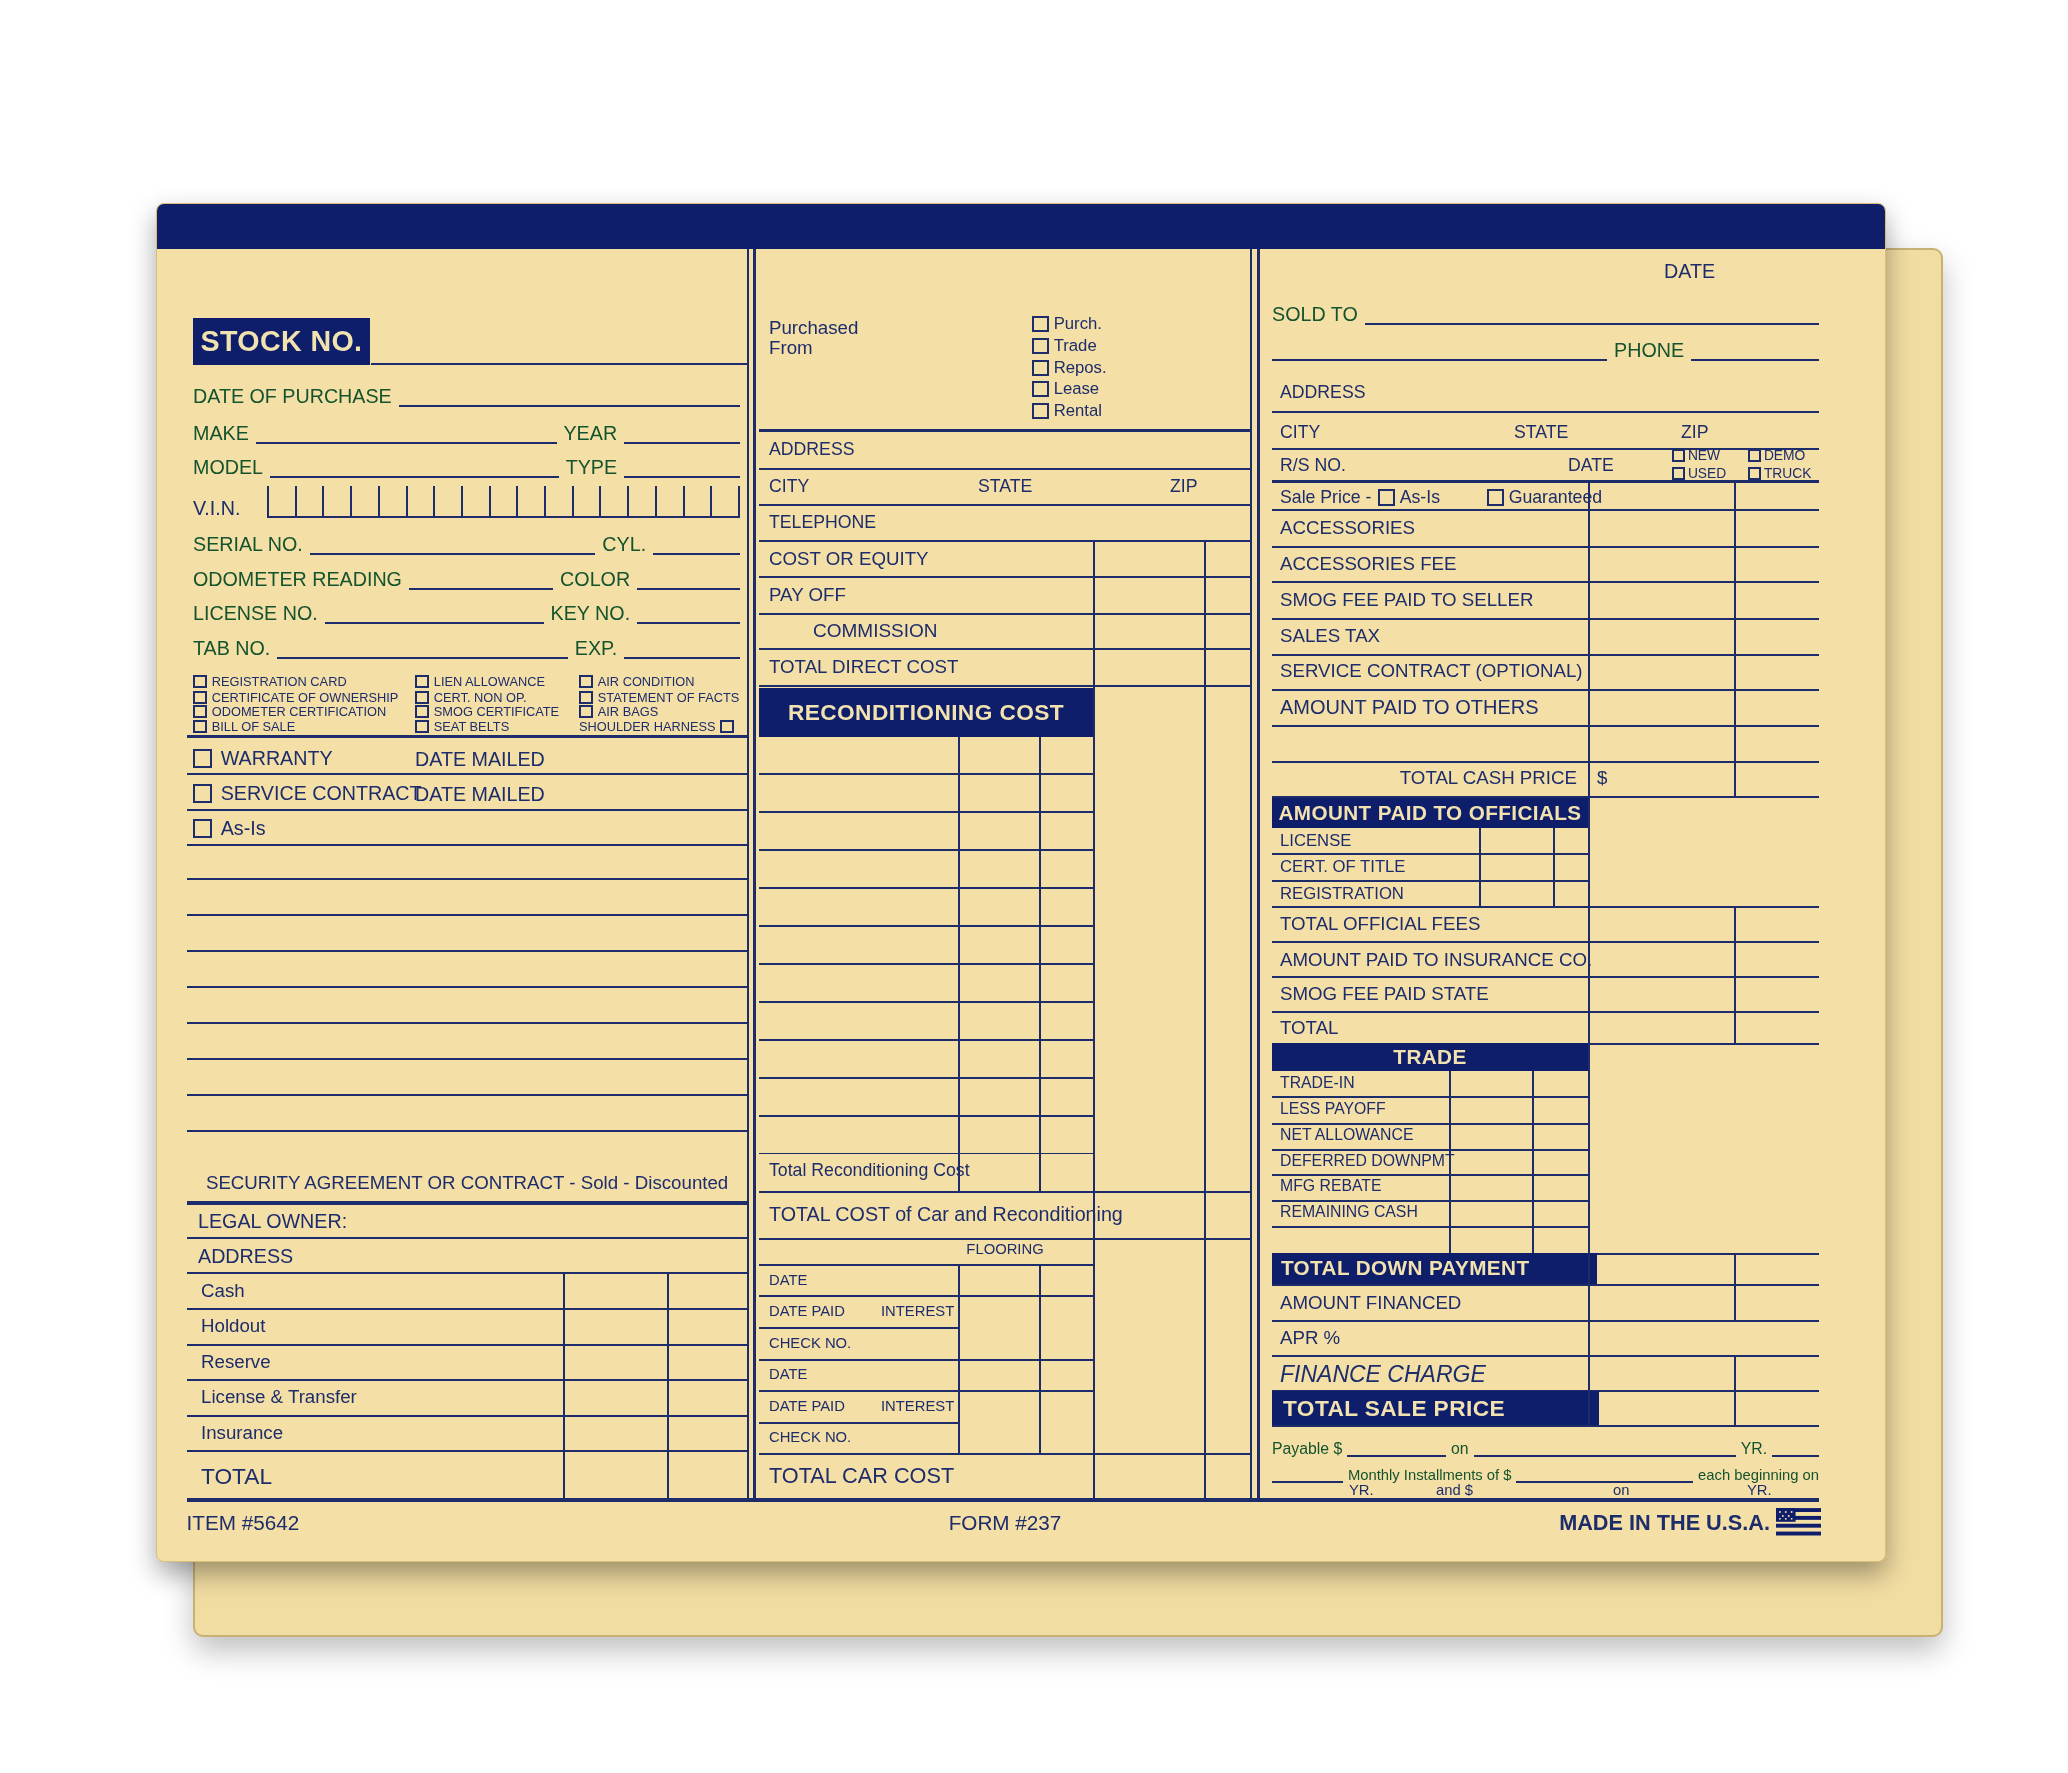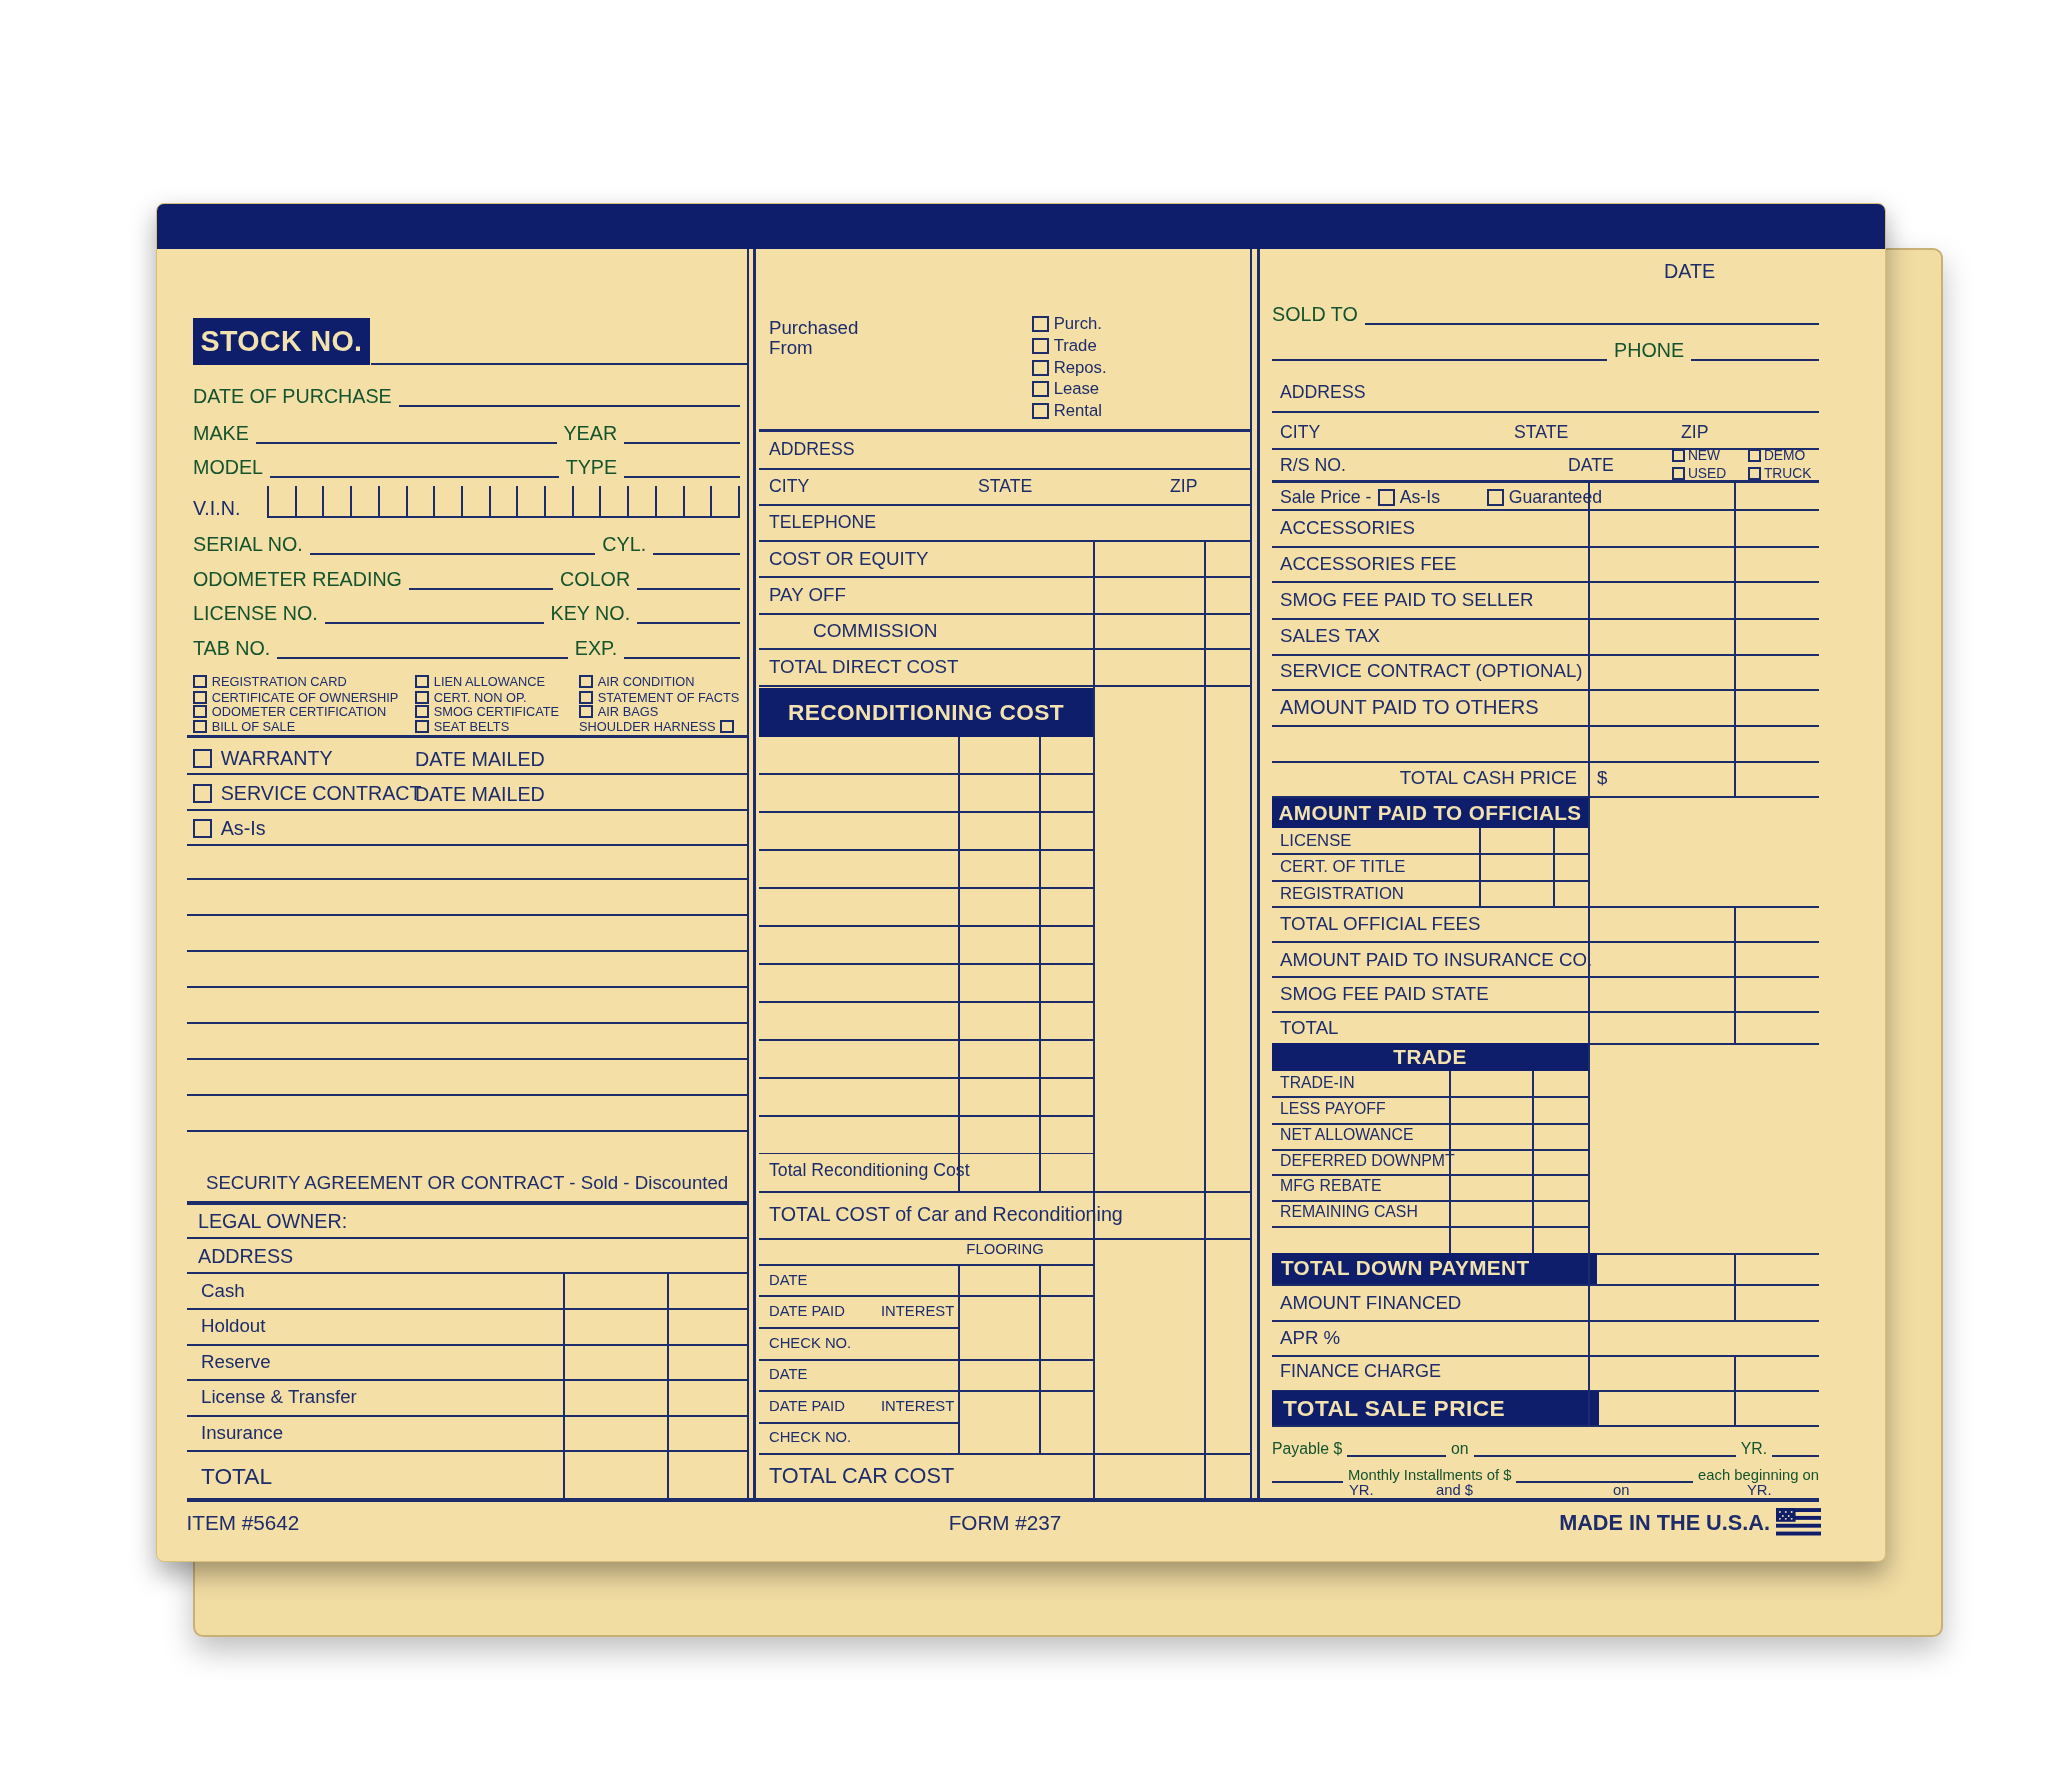--- a/index.html
+++ b/index.html
@@ -389,21 +389,21 @@
       <div class="hl" style="left:1115px;top:1049px;width:547px;"></div>
 
       <div class="navybox" style="left:1115px;top:1049px;width:316px;height:30.5px;font-size:20.7px;padding-left:8.9px;">
           <span>TOTAL DOWN PAYMENT</span>
         </div>
       <div class="hl" style="left:1115px;top:1080px;width:547px;"></div>
       <div class="t" style="left:1123px;top:1089px;font-size:18.7px;">AMOUNT FINANCED</div>
       <div class="hl" style="left:1115px;top:1116px;width:547px;"></div>
       <div class="t" style="left:1123px;top:1124px;font-size:18.7px;">APR %</div>
       <div class="hl" style="left:1115px;top:1151px;width:547px;"></div>
-      <div class="t" style="left:1123px;top:1158px;font-size:18px;">FINANCE CHARGE</div>
+      <div class="t" style="left:1123px;top:1158px;font-size:23px;font-style:italic;">FINANCE CHARGE</div>
       <div class="hl" style="left:1115px;top:1186px;width:547px;"></div>
       <div class="navybox" style="left:1115px;top:1187px;width:316px;height:34px;font-size:22.7px;padding-left:11px;">
           <span>TOTAL SALE PRICE</span>
         </div>
       <div class="hl" style="left:1115px;top:1221px;width:547px;"></div>
 
       <div class="vl" style="left:1431px;top:276px;height:946px;"></div>
       <div class="vl" style="left:1577px;top:276px;height:316px;"></div>
       <div class="vl" style="left:1577px;top:702px;height:137px;"></div>
       <div class="vl" style="left:1577px;top:1049px;height:67px;"></div>

